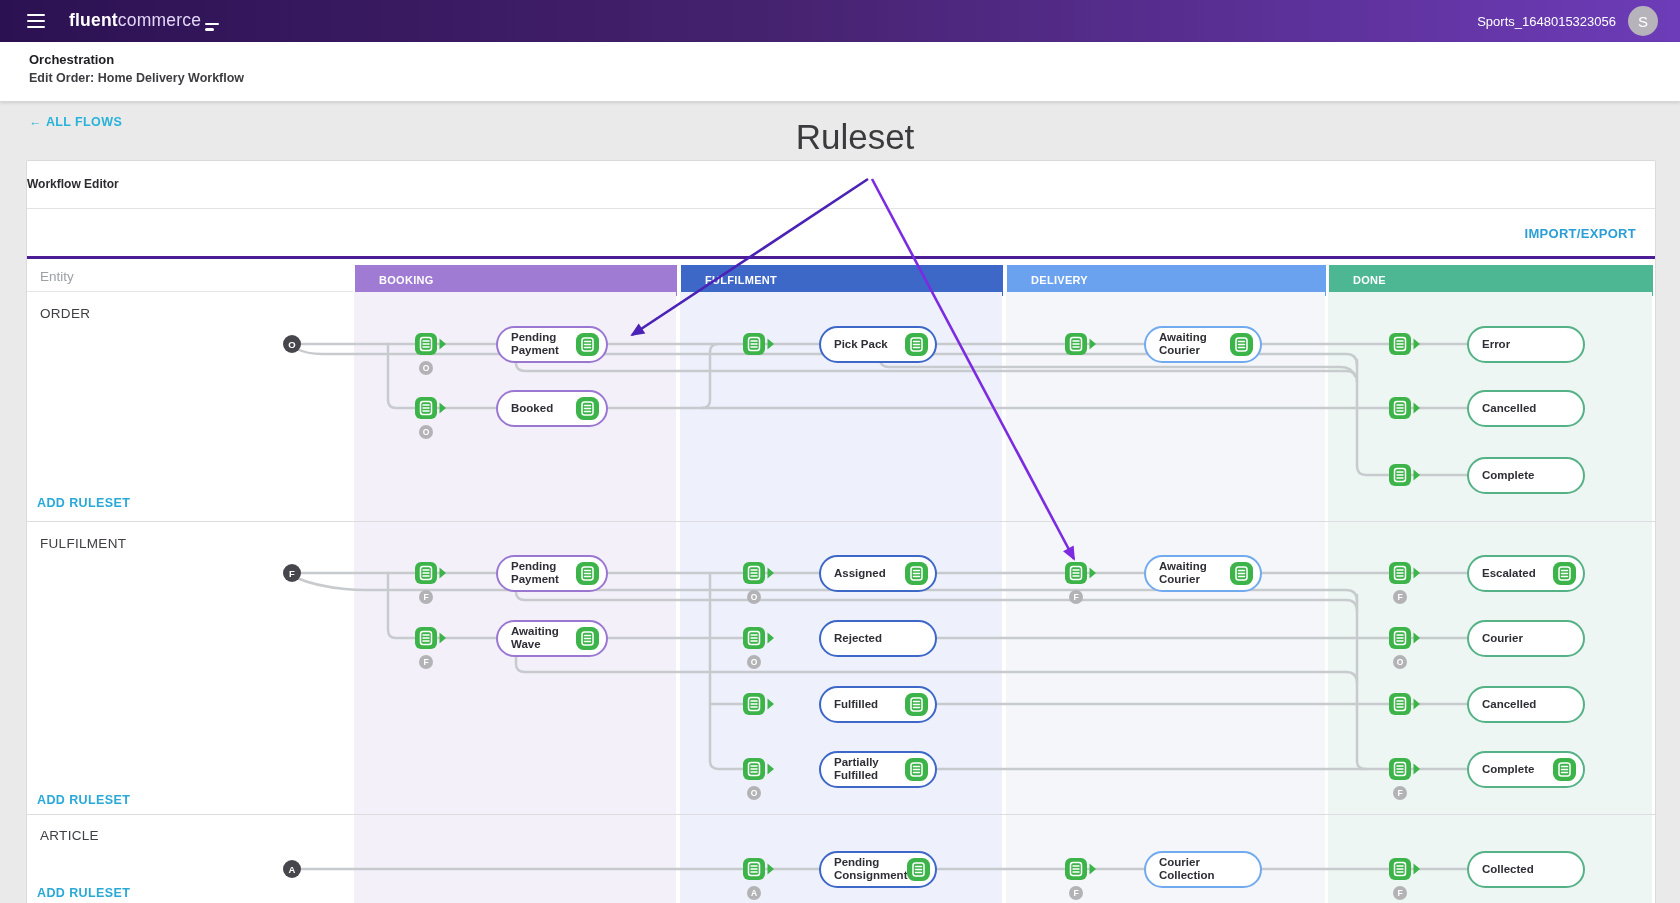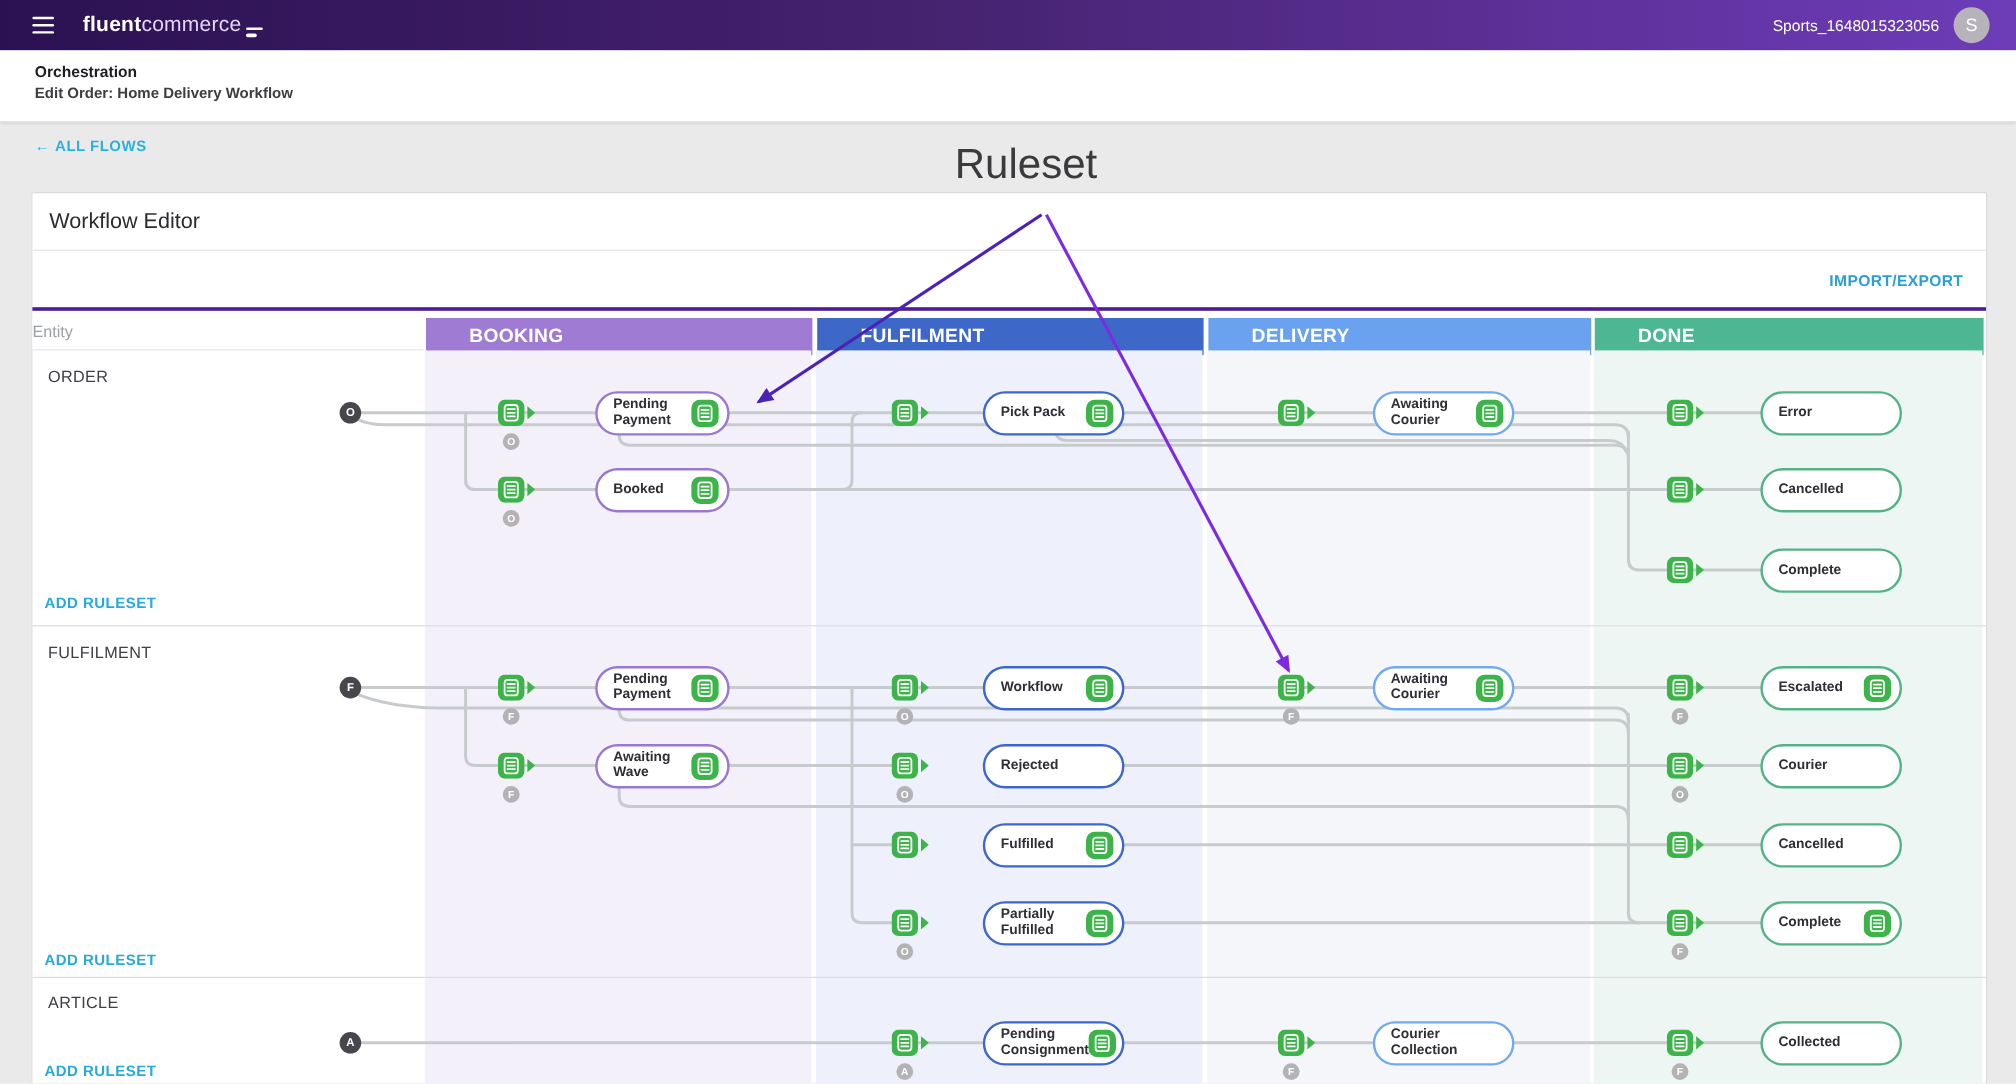--- a/index.html
+++ b/index.html
@@ -31,31 +31,31 @@
   .crumb-section { font-size:13px; font-weight:700; color:#1e1e22; margin-bottom:4px; }
   .crumb-page { font-size:12.5px; font-weight:700; color:#3d3d42; }
 
   
   .all-flows { position:absolute; left:29px; top:115px; font-size:12.5px; font-weight:700;
                color:#29b2da; letter-spacing:.4px; text-decoration:none; cursor:pointer; }
   .all-flows .arr { margin-right:4px; font-weight:400; }
 
   .panel { position:absolute; left:26px; top:160px; width:1630px; height:743px;
            background:#fff; border:1px solid #dadadd; border-bottom:none; border-radius:2px 2px 0 0; }
-  .panel-title { position:absolute; left:14px; top:0; height:47px; line-height:47px;
-                 font-size:18px; font-weight:400; color:#2b2b30; }
+  .panel-title { position:absolute; left:0; top:0; height:47px; line-height:47px;
+                 font-size:12px; font-weight:700; color:#2b2b30; }
   .panel-title-border { position:absolute; left:0; top:47px; width:100%; height:1px; background:#e3e3e6; }
   .toolbar { position:absolute; left:0; top:48px; width:100%; height:50px; border-bottom:3px solid #4c1d95; }
   .import-export { position:absolute; right:19px; top:17px; font-size:13px; font-weight:600;
                    color:#2a9fd6; letter-spacing:.3px; text-decoration:none; cursor:pointer; }
   .grid-header { position:absolute; left:0; top:100px; width:100%; height:31px; }
   .entity-cell { position:absolute; left:0; top:0; width:326px; height:31px; background:#fff;
-                 border-bottom:1px solid #e7e7ea; font-size:13.5px; color:#9ba1a8; line-height:31px; }
-  .col-head { position:absolute; top:4px; height:31px; color:#fff; font-size:16px; font-weight:700;
-              letter-spacing:.3px; line-height:31px; padding-left:36px; }
+                 border-bottom:1px solid #e7e7ea; font-size:13.5px; color:#9ba1a8; line-height:31px; padding-left:13px; }
+  .col-head { position:absolute; top:4px; height:31px; color:#fff; font-size:11px; font-weight:700;
+              letter-spacing:.3px; line-height:31px; padding-left:24px; }
 
   
   .diagram { position:absolute; left:0; top:0; width:1680px; height:903px; pointer-events:none; }
   .col-tint { position:absolute; top:292px; height:611px; }
   .row-divider { position:absolute; left:27px; width:1628px; height:1px; background:#dddde0; }
   .row-entity { position:absolute; left:40px; font-size:13.5px; color:#3f4045; letter-spacing:.3px; }
   .add-ruleset { position:absolute; left:37px; font-size:12.5px; font-weight:700; color:#29a9d8;
                  letter-spacing:.4px; cursor:pointer; pointer-events:auto; }
   .lines { position:absolute; left:0; top:0; }
   .start-circle { position:absolute; width:18px; height:18px; border-radius:50%; background:#46464c;
@@ -304,21 +304,21 @@
       <div class="rs-icon" style="left: 743px; top: 562px;"><svg width="31" height="22" viewBox="0 0 31 22">
           <rect x="0" y="0" width="22" height="22" rx="6" fill="#3db44a"></rect>
           <rect x="5.5" y="4.5" width="11" height="13" rx="2.5" fill="none" stroke="#fff" stroke-width="1.5"></rect>
           <line x1="8" y1="8" x2="14" y2="8" stroke="#fff" stroke-width="1.5" stroke-linecap="round"></line>
           <line x1="8" y1="11" x2="14" y2="11" stroke="#fff" stroke-width="1.5" stroke-linecap="round"></line>
           <line x1="8" y1="14" x2="14" y2="14" stroke="#fff" stroke-width="1.5" stroke-linecap="round"></line>
           <path d="M24.5 5.5 L31 11 L24.5 16.5 Z" fill="#3db44a"></path>
         </svg></div>
       <div class="badge" style="left: 747px; top: 590px;">O</div>
       <div class="node" style="left: 819px; top: 554.5px; width: 118px; border-color: rgb(62, 104, 200);">
-        <span class="nlabel">Workflow</span>
+        <span class="nlabel">Assigned</span>
         <span class="nicon"><svg width="23" height="23" viewBox="0 0 23 23">
             <rect x="0" y="0" width="23" height="23" rx="7.5" fill="#3db44a"></rect>
             <rect x="6" y="5" width="11" height="13" rx="2.5" fill="none" stroke="#fff" stroke-width="1.5"></rect>
             <line x1="8.5" y1="8.5" x2="14.5" y2="8.5" stroke="#fff" stroke-width="1.5" stroke-linecap="round"></line>
             <line x1="8.5" y1="11.5" x2="14.5" y2="11.5" stroke="#fff" stroke-width="1.5" stroke-linecap="round"></line>
             <line x1="8.5" y1="14.5" x2="14.5" y2="14.5" stroke="#fff" stroke-width="1.5" stroke-linecap="round"></line>
           </svg></span>
       </div>
       <div class="rs-icon" style="left: 743px; top: 627px;"><svg width="31" height="22" viewBox="0 0 31 22">
           <rect x="0" y="0" width="22" height="22" rx="6" fill="#3db44a"></rect>

